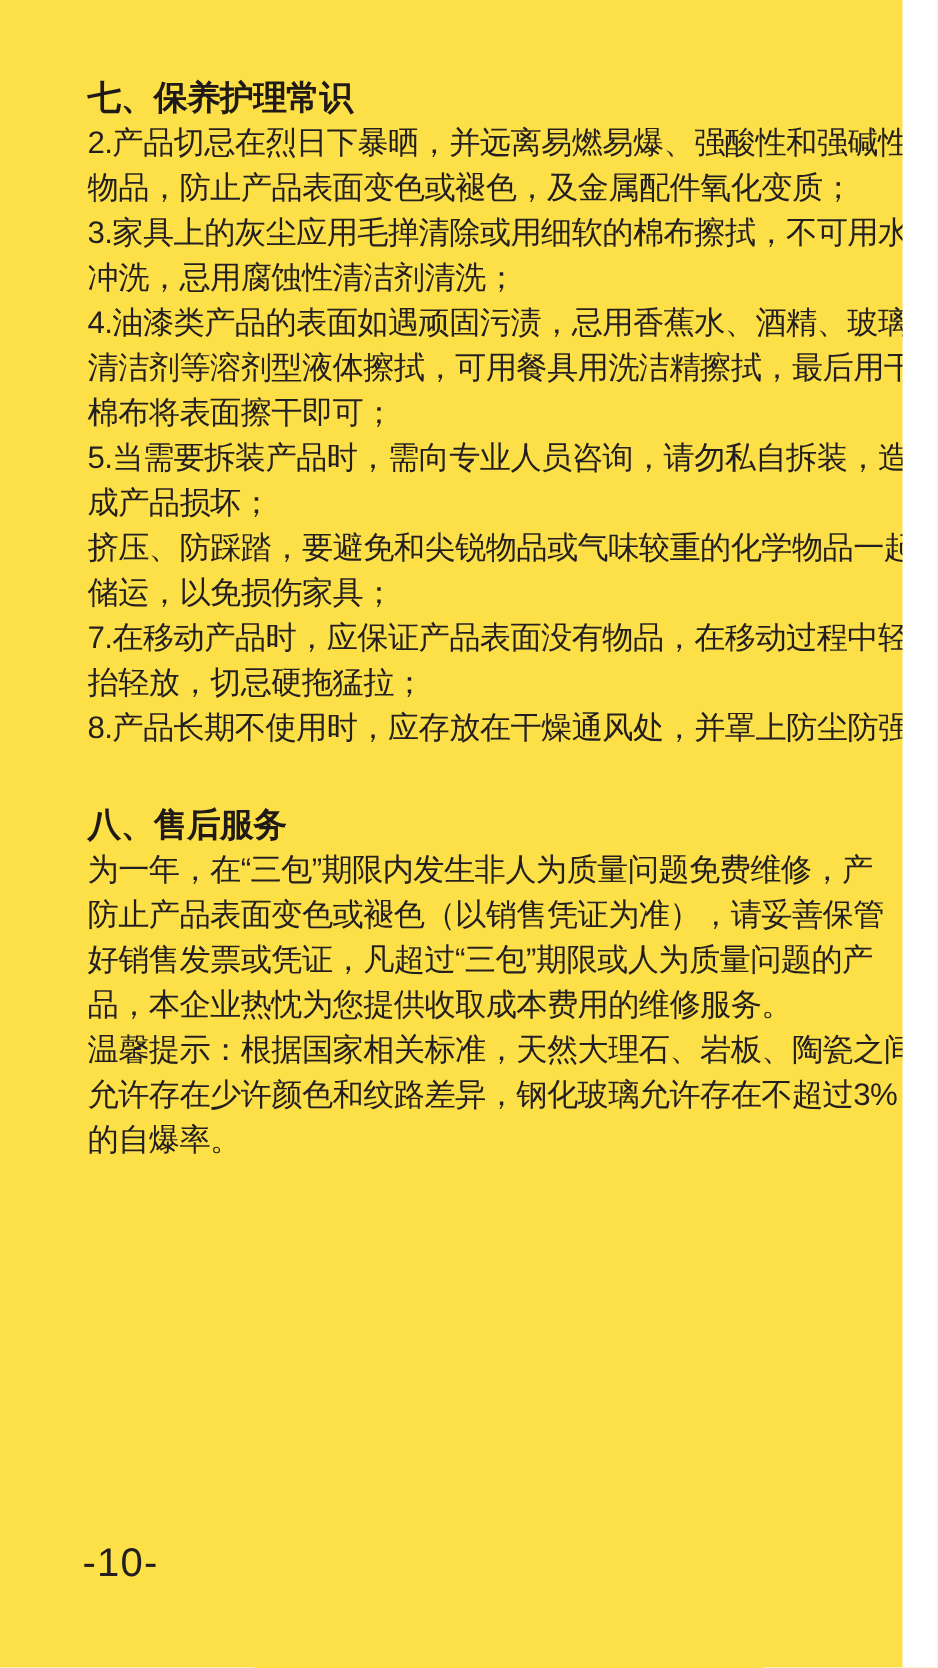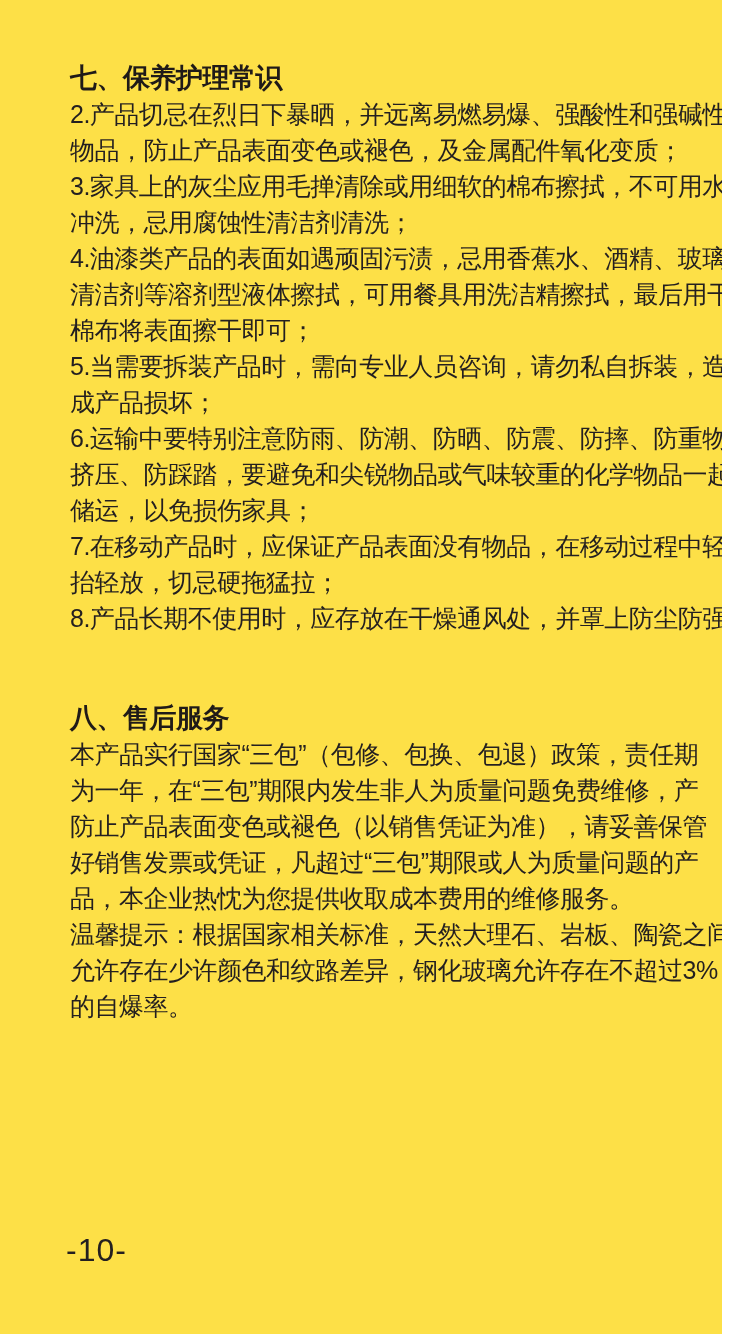--- a/index.html
+++ b/index.html
@@ -31,21 +31,21 @@
     color: #1f1a18;
   }
   .text-line {
     font-size: 25px;
     line-height: 36px;
     letter-spacing: -0.5px;
     white-space: nowrap;
     color: #231f20;
   }
   .section + .section {
-    margin-top: 64px;
+    margin-top: 42px;
   }
   .page-number {
     position: absolute;
     left: 66px;
     top: 1232px;
     font-size: 32px;
     line-height: 36px;
     letter-spacing: 1px;
     color: #231f20;
   }
@@ -61,33 +61,31 @@
       <div class="section-body">
           <div class="text-line">2.产品切忌在烈日下暴晒，并远离易燃易爆、强酸性和强碱性</div>
           <div class="text-line">物品，防止产品表面变色或褪色，及金属配件氧化变质；</div>
           <div class="text-line">3.家具上的灰尘应用毛掸清除或用细软的棉布擦拭，不可用水</div>
           <div class="text-line">冲洗，忌用腐蚀性清洁剂清洗；</div>
           <div class="text-line">4.油漆类产品的表面如遇顽固污渍，忌用香蕉水、酒精、玻璃</div>
           <div class="text-line">清洁剂等溶剂型液体擦拭，可用餐具用洗洁精擦拭，最后用干</div>
           <div class="text-line">棉布将表面擦干即可；</div>
           <div class="text-line">5.当需要拆装产品时，需向专业人员咨询，请勿私自拆装，造</div>
           <div class="text-line">成产品损坏；</div>
-          <div class="text-line">6.运输中要特别注意防雨、防潮、防晒、防震、防摔、防重物</div>
           <div class="text-line">挤压、防踩踏，要避免和尖锐物品或气味较重的化学物品一起</div>
           <div class="text-line">储运，以免损伤家具；</div>
           <div class="text-line">7.在移动产品时，应保证产品表面没有物品，在移动过程中轻</div>
           <div class="text-line">抬轻放，切忌硬拖猛拉；</div>
           <div class="text-line">8.产品长期不使用时，应存放在干燥通风处，并罩上防尘防强</div>
         </div>
     </section>
 
     <section class="section">
       <h2 class="section-heading">八、售后服务</h2>
       <div class="section-body">
-          <div class="text-line">本产品实行国家“三包”（包修、包换、包退）政策，责任期</div>
           <div class="text-line">为一年，在“三包”期限内发生非人为质量问题免费维修，产</div>
           <div class="text-line">防止产品表面变色或褪色（以销售凭证为准），请妥善保管</div>
           <div class="text-line">好销售发票或凭证，凡超过“三包”期限或人为质量问题的产</div>
           <div class="text-line">品，本企业热忱为您提供收取成本费用的维修服务。</div>
           <div class="text-line">温馨提示：根据国家相关标准，天然大理石、岩板、陶瓷之间</div>
           <div class="text-line">允许存在少许颜色和纹路差异，钢化玻璃允许存在不超过3%</div>
           <div class="text-line">的自爆率。</div>
         </div>
     </section>
 

